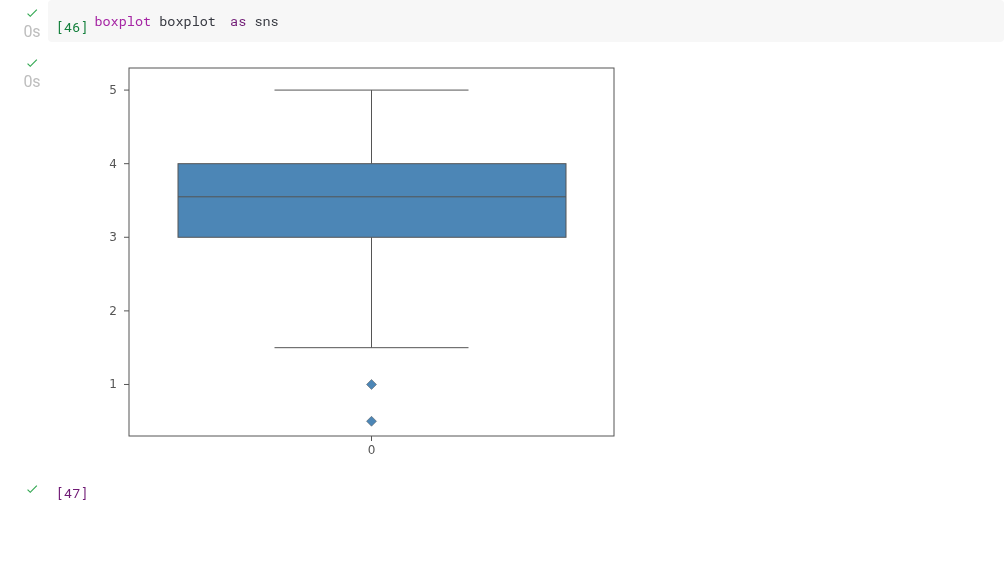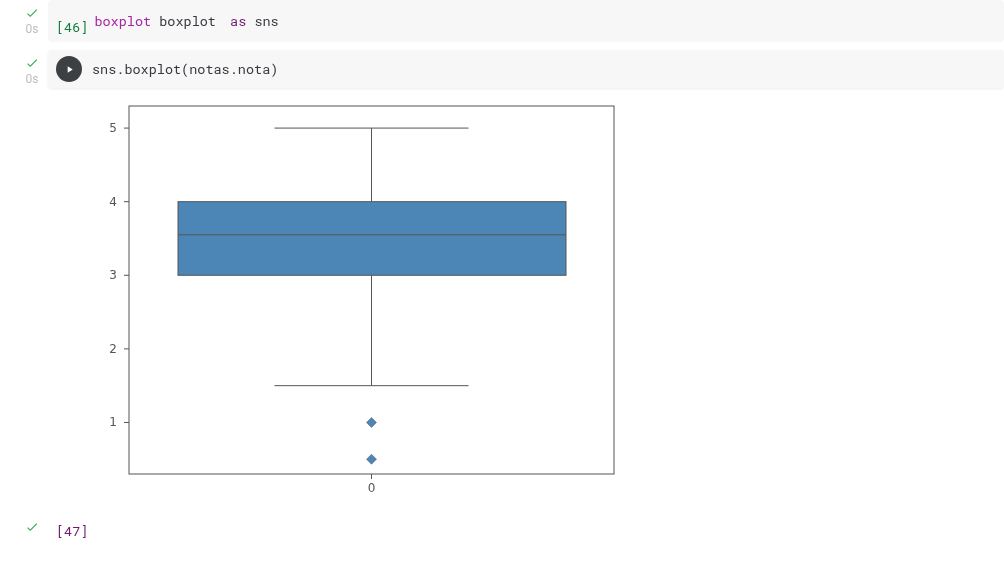--- a/index.html
+++ b/index.html
@@ -22,21 +22,21 @@
     left: -28px;
     top: 6px;
     display: flex;
     flex-direction: column;
     align-items: center;
     gap: 1px;
     width: 24px;
   }
   .check-icon svg { width: 14px; height: 14px; }
   .time-label {
-    font-size: 12px;
+    font-size: 16px;
     color: #bdbdbd;
     margin-top: -2px;
   }
   .code-header {
     background: #f7f7f7;
     border-radius: 4px;
     display: flex;
     align-items: center;
     padding: 6px 8px;
     font-family: "Roboto Mono", Menlo, Consolas, monospace;
@@ -117,28 +117,20 @@
 
 <div class="cell">
   <div class="gutter">
     <span class="check-icon">
       <svg viewBox="0 0 24 24">
           <path fill="#34a853" d="M9 16.17l-3.88-3.88L3.7 13.7 9 19l12-12-1.41-1.41z"></path>
         </svg>
     </span>
     <span class="time-label">0s</span>
   </div>
-  <div class="code-header active">
-    <div class="run-button">
-      <svg viewBox="0 0 24 24">
-          <path d="M8 5v14l11-7z"></path>
-        </svg>
-    </div>
-    <span>sns.boxplot(notas.nota)</span>
-  </div>
 
   <div class="output-area">
 
     <div class="chart-wrap">
       <svg viewBox="0 0 536 400">
 
         <g>
           <rect class="axis-frame" x="45" y="8" width="485" height="368"></rect>
         </g>
 

